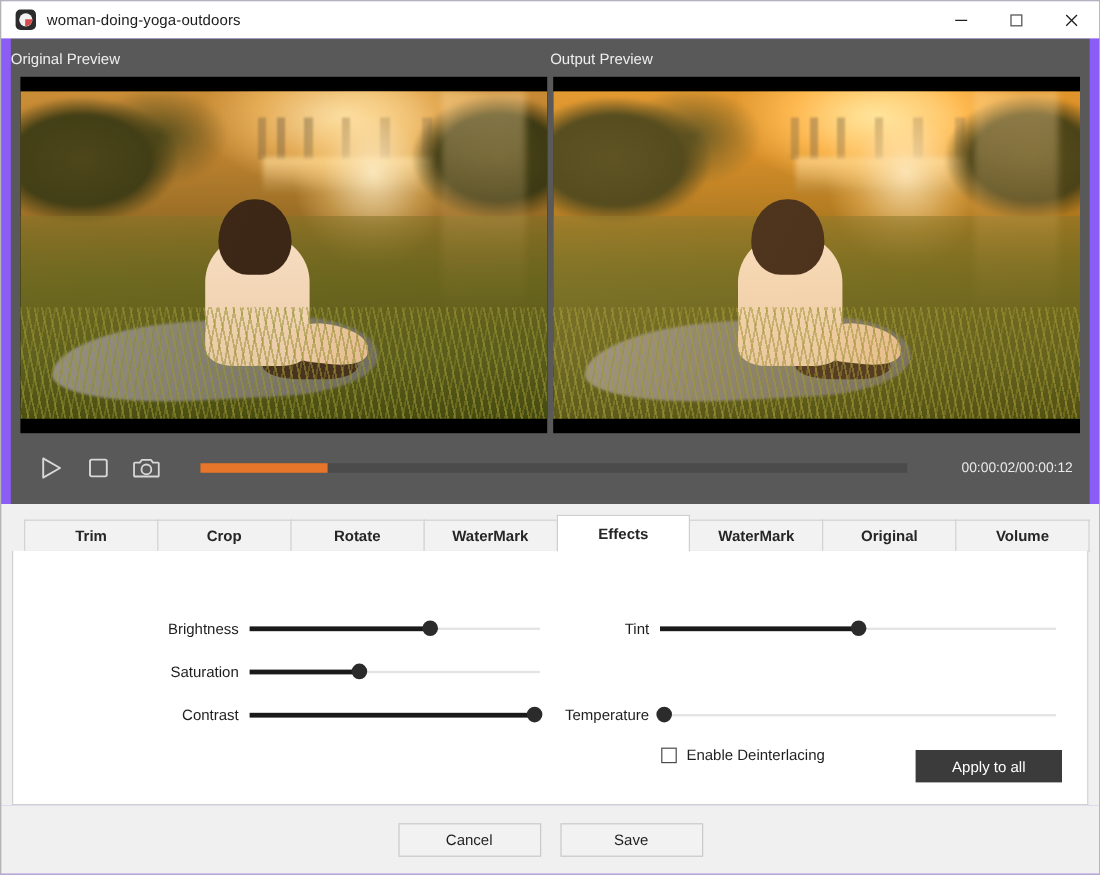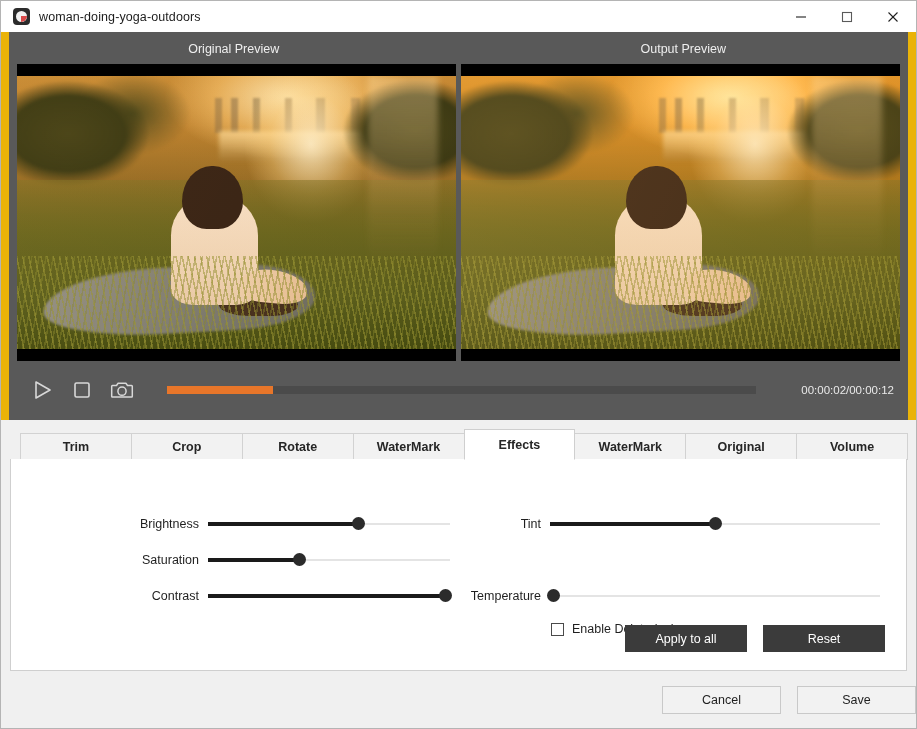--- a/index.html
+++ b/index.html
@@ -8,21 +8,21 @@
   }
   body {
     width: 917px; height: 729px;
     font-family: "Liberation Sans", sans-serif;
     overflow: hidden;
   }
   .window {
     position: relative;
     width: 917px; height: 729px;
     box-sizing: border-box;
-    background: #eab308;
+    background: #8b5cf6;
     border: 1px solid #b4b4b4;
     display: flex; flex-direction: column;
   }
 
   
   .titlebar {
     height: 31px; min-height: 31px;
     background: #ffffff;
     display: flex; align-items: center;
     position: relative;
@@ -67,21 +67,20 @@
     padding-top: 6px;
     height: 388px; min-height: 388px;
     box-sizing: border-box;
     display: flex; flex-direction: column;
   }
   .preview-labels {
     display: flex; height: 26px;
   }
   .preview-label {
     flex: 1 1 0;
-    text-align: center;
     color: #eeeeee;
     font-size: 12.5px;
     line-height: 22px;
   }
   .previews {
     display: flex; gap: 5px;
     height: 297px;
     padding: 0 8px;
     box-sizing: border-box;
   }
@@ -341,21 +340,21 @@
     display: flex; align-items: center; justify-content: center;
     border: none;
     font-family: Liberation Sans, sans-serif;
     margin-top: 38px;
   }
 
   
   .footer {
     height: 57px; min-height: 57px;
     background: #f0f0f0;
-    display: flex; align-items: center; justify-content: flex-end;
+    display: flex; align-items: center; justify-content: center;
     gap: 16px;
   }
   .light-btn {
     width: 119px; height: 28px;
     background: #f2f2f2;
     border: 1px solid #c9c9c9;
     color: #1f1f1f;
     font-size: 12.5px;
     display: flex; align-items: center; justify-content: center;
     font-family: "Liberation Sans", sans-serif;
@@ -527,21 +526,20 @@
         </div>
 
         <div class="checkrow">
           <div class="checkbox"></div>
           <div class="checklabel">Enable Deinterlacing</div>
         </div>
       </div>
 
       <div class="action-row">
         <button class="dark-btn">Apply to all</button>
-        <button class="dark-btn">Reset</button>
       </div>
     </div>
   </div>
 
   <div class="footer">
     <button class="light-btn">Cancel</button>
     <button class="light-btn">Save</button>
   </div>
 
 </div>

